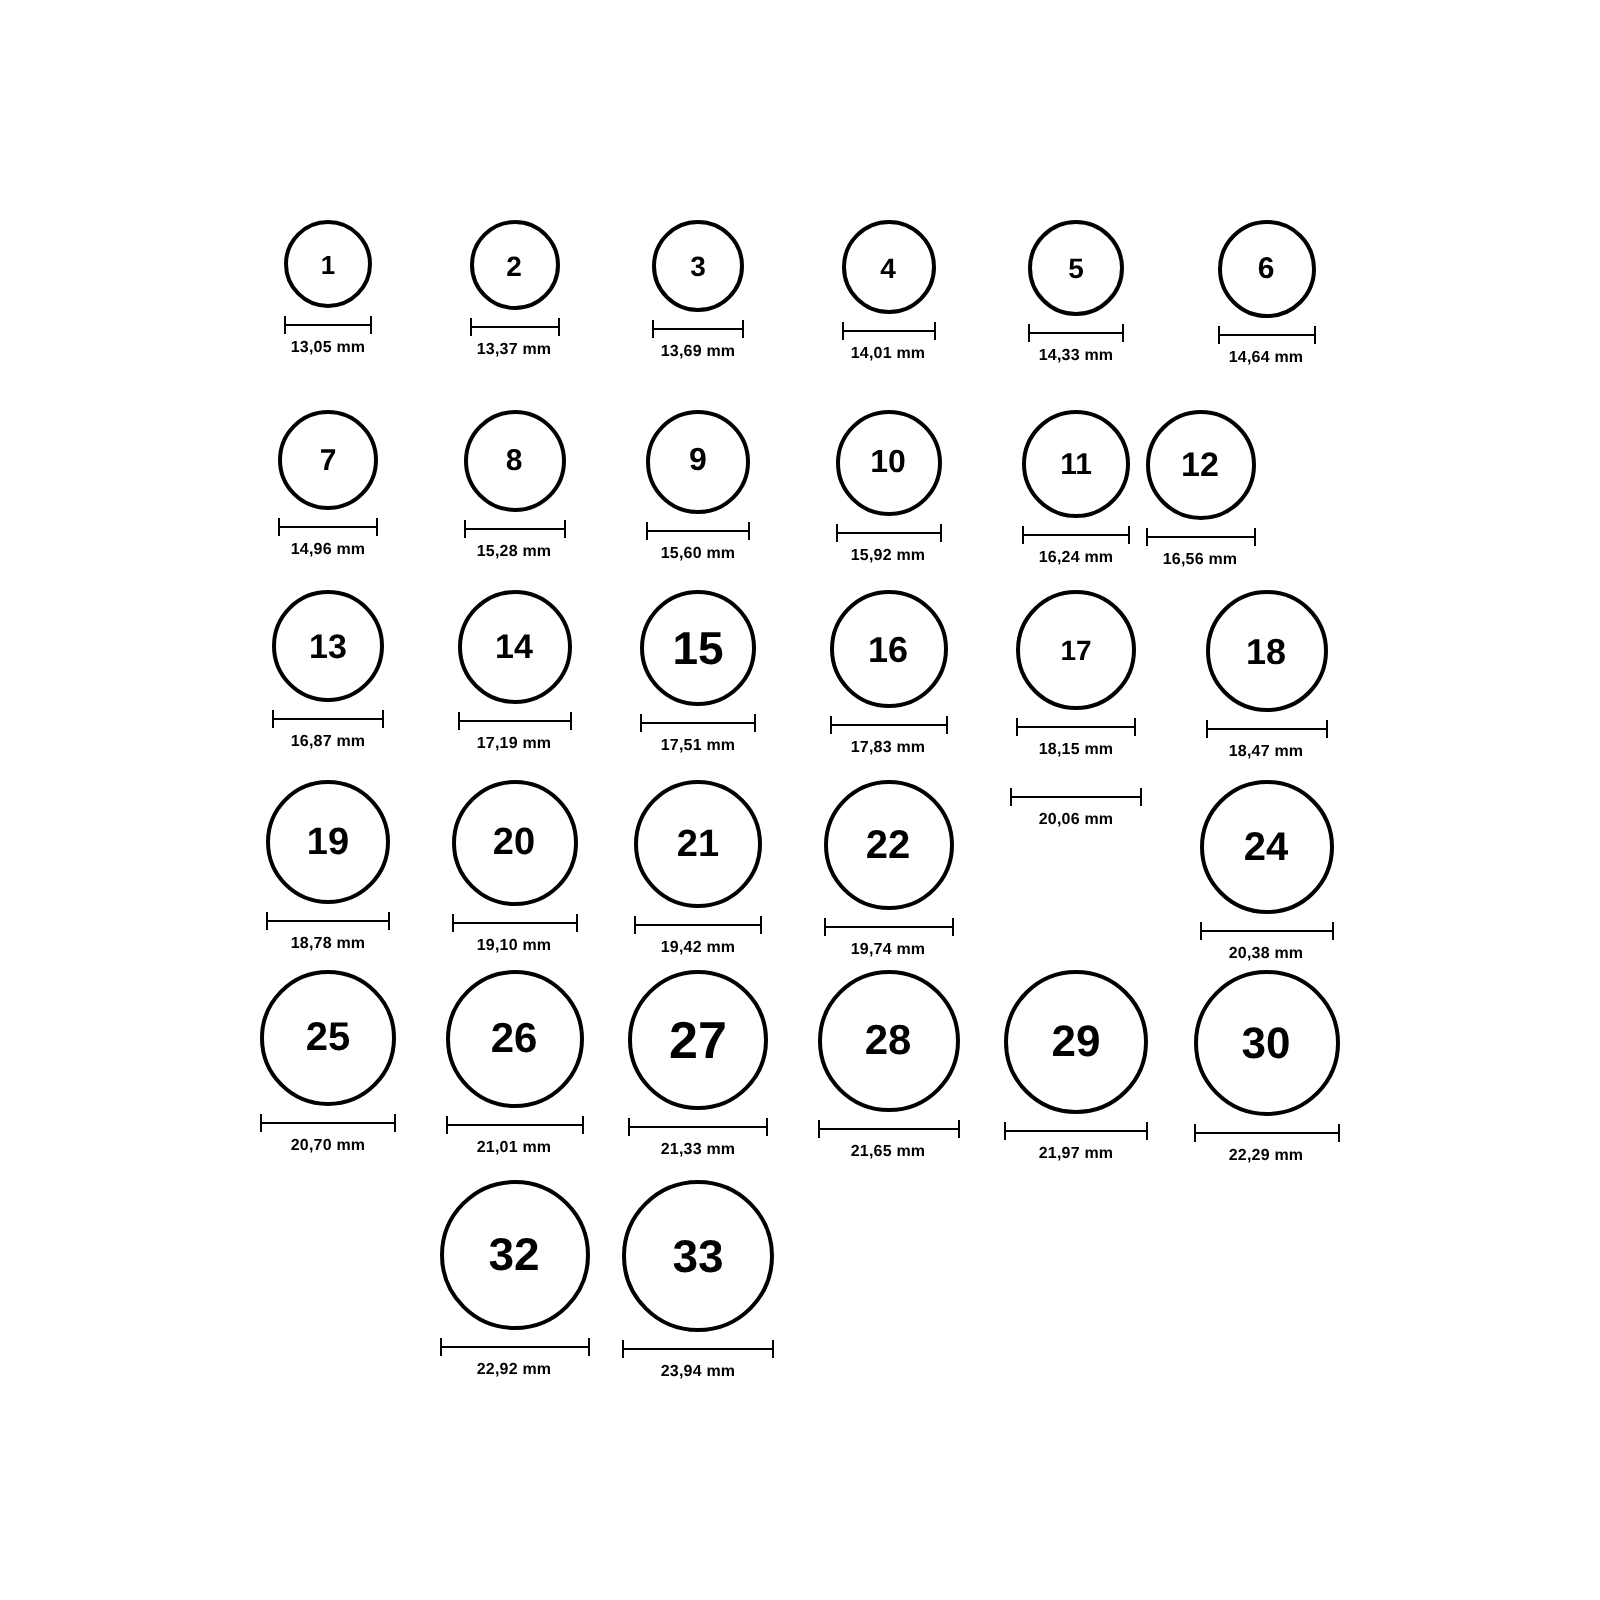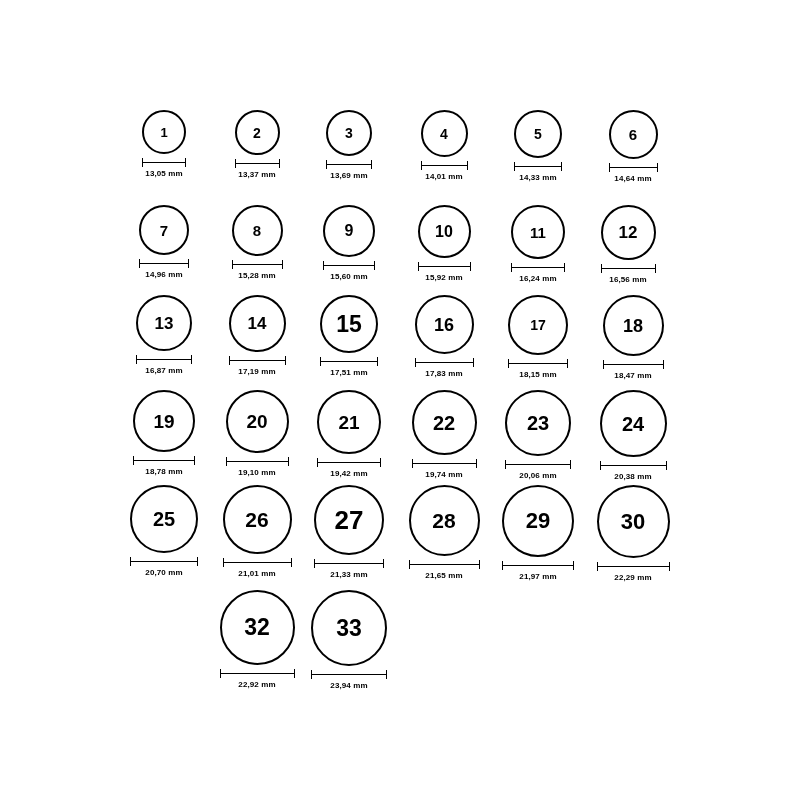--- a/index.html
+++ b/index.html
@@ -191,21 +191,21 @@
       <div class="ring-circle" style="width: 54px; height: 54px;">
         <span class="ring-number" style="font-size: 15px;">11</span>
       </div>
       <div class="measure" style="width: 54px;">
         <div class="bar"></div>
         <div class="tick left"></div>
         <div class="tick right"></div>
       </div>
       <div class="ring-label">16,24 mm</div>
     </div>
-    <div class="ring-cell" style="width: 80px; left: 588px; top: 205px;">
+    <div class="ring-cell" style="width: 80px; left: 560px; top: 205px;">
       <div class="ring-circle" style="width: 55px; height: 55px;">
         <span class="ring-number" style="font-size: 17px;">12</span>
       </div>
       <div class="measure" style="width: 55px;">
         <div class="bar"></div>
         <div class="tick left"></div>
         <div class="tick right"></div>
       </div>
       <div class="ring-label">16,56 mm</div>
     </div>
@@ -313,23 +313,20 @@
         <span class="ring-number" style="font-size: 20px;">22</span>
       </div>
       <div class="measure" style="width: 65px;">
         <div class="bar"></div>
         <div class="tick left"></div>
         <div class="tick right"></div>
       </div>
       <div class="ring-label">19,74 mm</div>
     </div>
     <div class="ring-cell" style="width: 80px; left: 498px; top: 390px;">
-      <div class="ring-circle" style="width: 66px; height: 66px;">
-        <span class="ring-number" style="font-size: 20px;">23</span>
-      </div>
       <div class="measure" style="width: 66px;">
         <div class="bar"></div>
         <div class="tick left"></div>
         <div class="tick right"></div>
       </div>
       <div class="ring-label">20,06 mm</div>
     </div>
     <div class="ring-cell" style="width: 80px; left: 593px; top: 390px;">
       <div class="ring-circle" style="width: 67px; height: 67px;">
         <span class="ring-number" style="font-size: 20px;">24</span>

